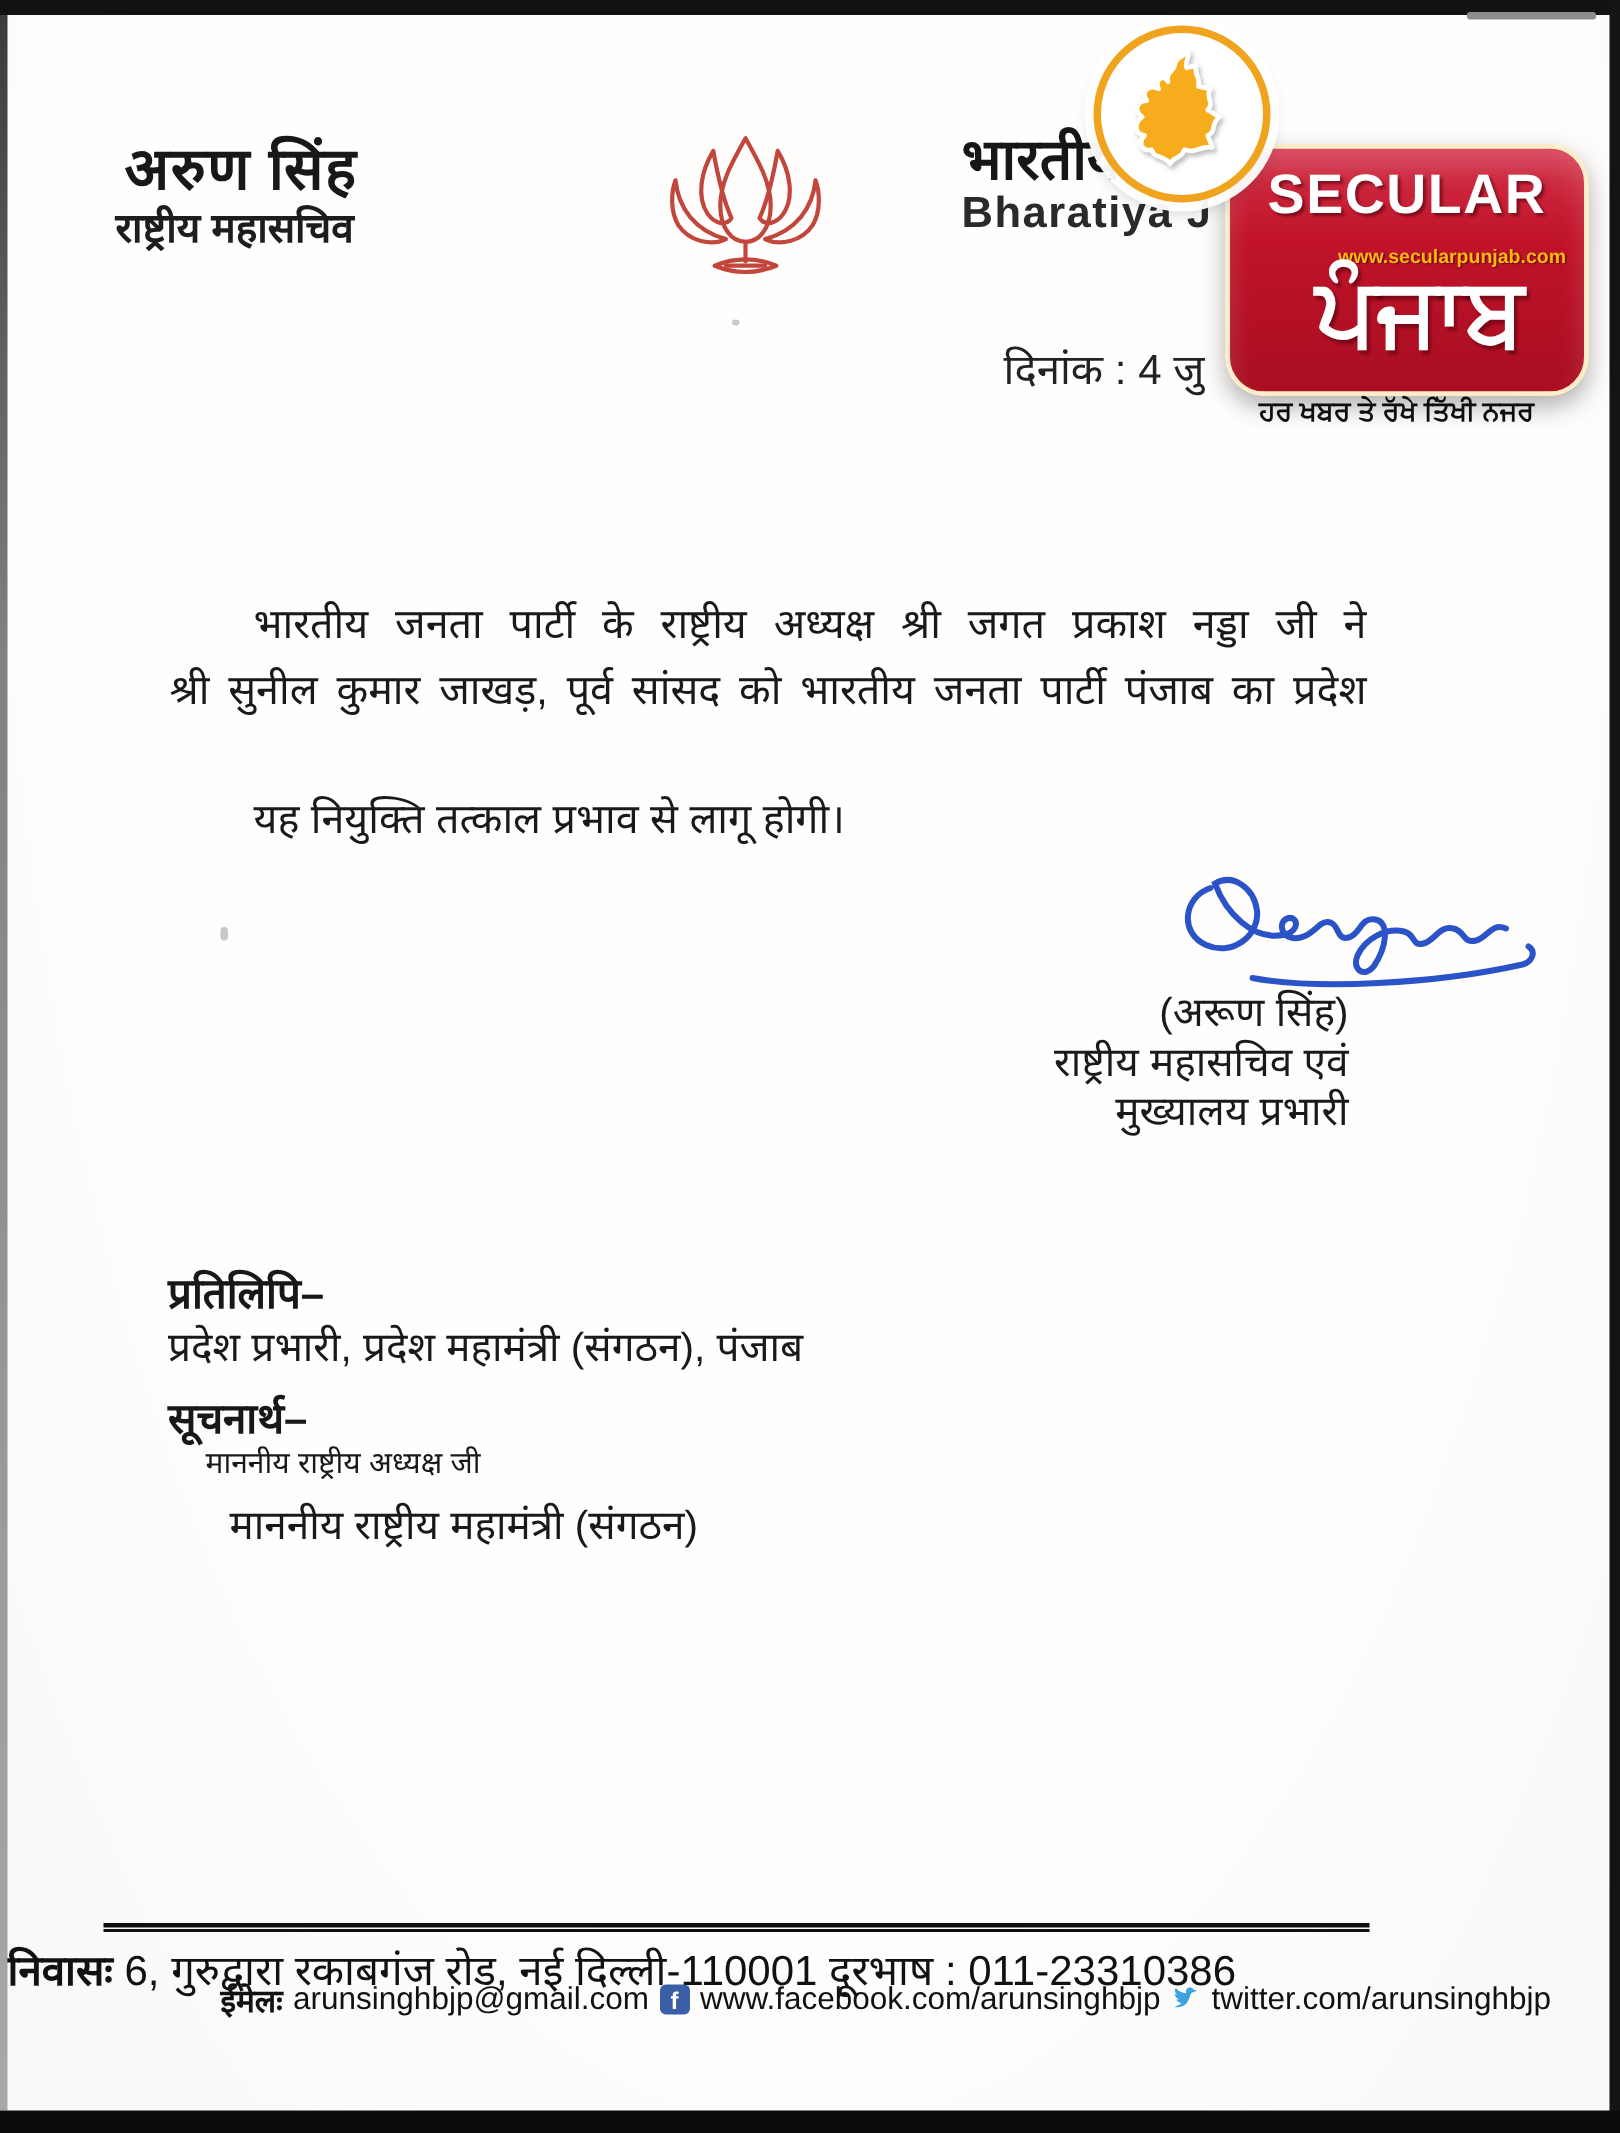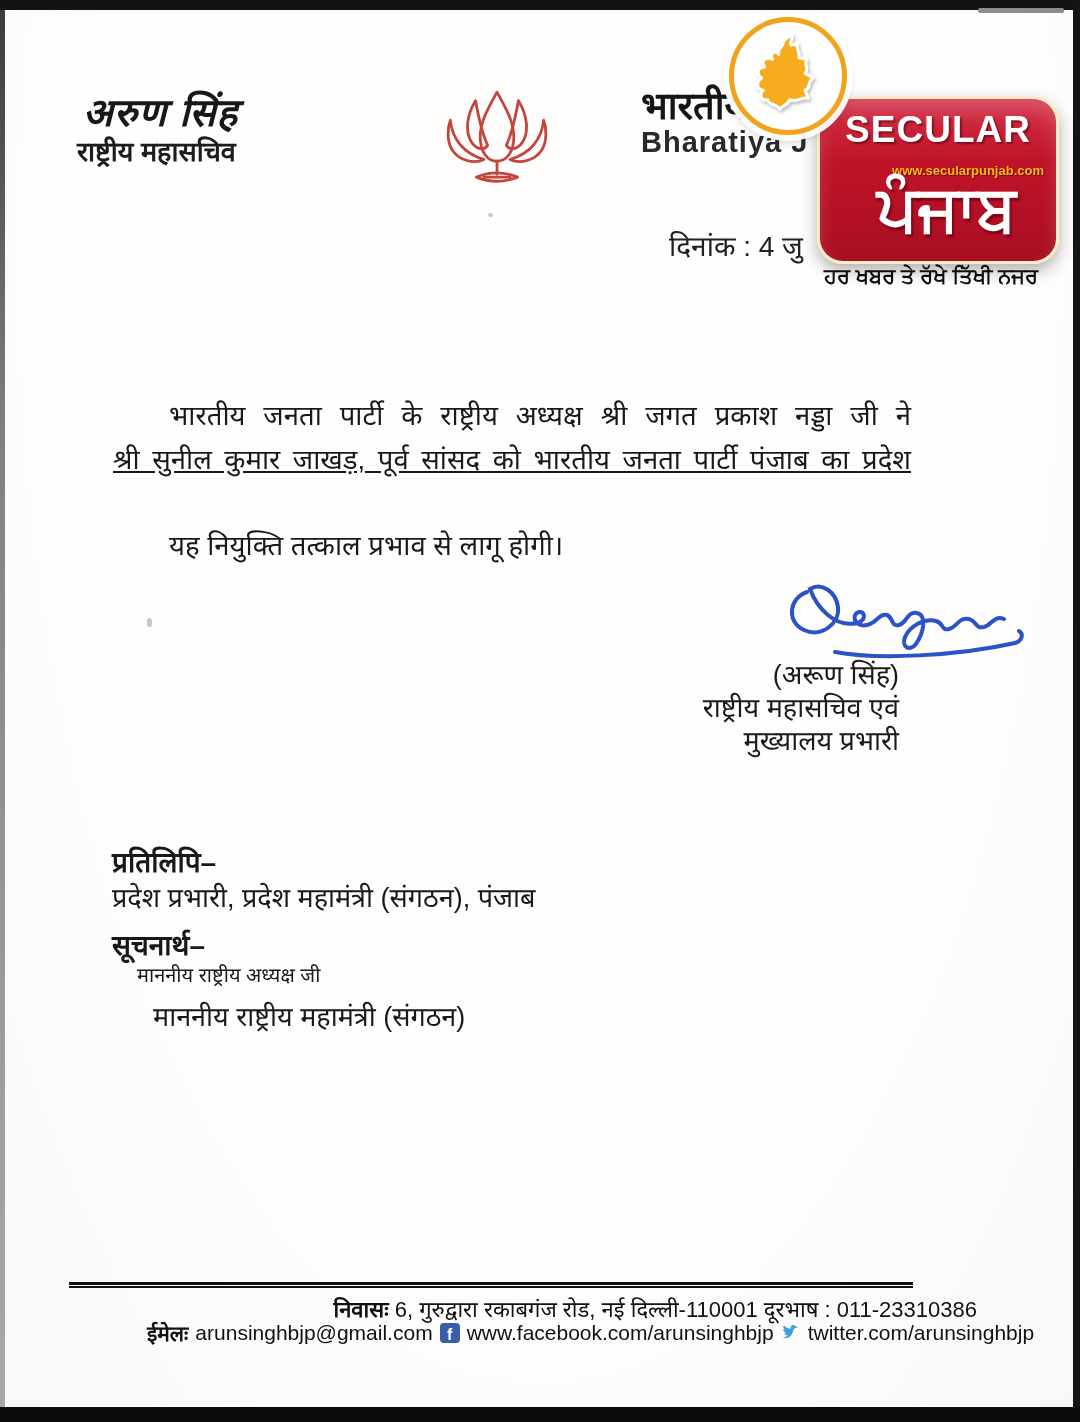--- a/index.html
+++ b/index.html
@@ -11,21 +11,21 @@
   .bar-right{position:absolute;left:1073px;top:0;width:7px;height:1422px;background:#141414;}
   .bar-bottom{position:absolute;left:0;top:1407px;width:1080px;height:15px;background:#0c0c0c;}
   .edge-left{position:absolute;left:0;top:10px;width:5px;height:1397px;
              background:linear-gradient(#1a1a1a,#6b6b6b 30%,#8a8a8a 70%,#9a9a9a);opacity:.85;}
   .doc{position:absolute;left:5px;top:10px;width:1068px;height:1397px;
        background:radial-gradient(ellipse at 50% 18%, #fffefd 60%, #faf8f6 100%);}
   
   .artifact{position:absolute;background:#9a9a9a;border-radius:50%;opacity:.55;}
 
   
-  .officer-name{position:absolute;left:78px;top:74px;font-size:39px;font-weight:bold;letter-spacing:1px;color:#181818;font-style:italic;}
+  .officer-name{position:absolute;left:78px;top:74px;font-size:39px;font-weight:bold;letter-spacing:1px;color:#181818;}
   .officer-title{position:absolute;left:72px;top:122px;font-size:27px;font-weight:bold;color:#1d1d1d;}
   .lotus{position:absolute;left:436px;top:72px;width:112px;height:110px;}
   .party-hi{position:absolute;left:636px;top:68px;font-size:38px;font-weight:bold;color:#161616;white-space:nowrap;}
   .party-en{position:absolute;left:636px;top:116px;font-size:29px;font-weight:bold;color:#2a2a2a;letter-spacing:1px;white-space:nowrap;}
   .dateline{position:absolute;left:664px;top:216px;font-size:28px;color:#222;white-space:nowrap;}
 
   
   .sp-circle{position:absolute;left:729px;top:17px;width:108px;height:108px;border-radius:50%;
              background:#fff;border:5px solid #f0a41e;z-index:31;
              box-shadow:0 0 0 6px rgba(255,255,255,.95),0 5px 12px rgba(0,0,0,.25);
@@ -34,47 +34,47 @@
           background:linear-gradient(180deg,#d33249 0%,#c01329 38%,#a90e22 100%);
           border:3px solid #fcecc8;
           box-shadow:0 7px 16px rgba(0,0,0,.3), inset 0 12px 18px rgba(255,255,255,.16);}
   .sp-secular{position:absolute;left:0;right:0;top:10px;text-align:center;font-size:37px;font-weight:bold;
               color:#ffffff;letter-spacing:1px;text-shadow:2px 2px 2px rgba(70,0,10,.55);}
   .sp-url{position:absolute;right:12px;top:64px;font-size:13px;font-weight:bold;color:#ffb713;
           text-shadow:1px 1px 1px rgba(0,0,0,.45);}
   .sp-punjabi{position:absolute;left:0;right:0;top:72px;text-align:center;font-size:63px;font-weight:bold;
               color:#ffffff;line-height:1.2;text-shadow:2px 3px 2px rgba(70,0,10,.5);padding-left:17px;}
   .sp-tagline{position:absolute;left:810px;top:264px;width:242px;z-index:30;text-align:center;
-              font-size:21px;font-weight:bold;color:#0e0e0e;white-space:nowrap;}
+              font-size:18px;font-weight:bold;color:#0e0e0e;white-space:nowrap;}
 
   
   .subject{position:absolute;left:108px;top:333px;width:800px;text-align:center;font-size:29px;font-weight:600;color:#171717;}
   .pline{position:absolute;left:108px;width:798px;font-size:27.5px;color:#191919;white-space:nowrap;}
   .pjust{white-space:normal;text-align:justify;text-align-last:justify;}
   .p1l1{top:386px;padding-left:56px;width:742px;}
-  .p1l2{top:430px;text-decoration:underline;}
+  .p1l2{top:430px;}
   .p1l3{top:474px;}
   .para2{position:absolute;left:164px;top:516px;font-size:27.5px;color:#191919;}
 
   .sig-svg{position:absolute;left:772px;top:560px;width:256px;height:100px;}
   .sig-name{position:absolute;right:174px;top:645px;font-size:27px;color:#1a1a1a;text-align:right;}
   .sig-t1{position:absolute;right:174px;top:678px;font-size:27px;color:#1a1a1a;text-align:right;}
   .sig-t2{position:absolute;right:174px;top:711px;font-size:27px;color:#1a1a1a;text-align:right;}
 
   .copy-heading{position:absolute;left:107px;top:832px;font-size:28px;font-weight:600;color:#181818;}
   .copy-line{position:absolute;left:107px;top:868px;font-size:27px;color:#191919;}
   .info-heading{position:absolute;left:107px;top:915px;font-size:28px;font-weight:600;color:#181818;}
   .info-l1{position:absolute;left:132px;top:951px;font-size:20px;color:#191919;}
   .info-l2{position:absolute;left:148px;top:987px;font-size:27px;color:#191919;}
 
   
   .f1{position:absolute;left:0;top:1242px;width:972px;text-align:center;font-size:22px;color:#111;}
   .f-rule{position:absolute;left:64px;top:1272px;width:844px;height:6px;
           border-top:3px solid #101010;border-bottom:2px solid #101010;box-sizing:border-box;}
-  .f2{position:absolute;left:0;top:1283px;width:972px;text-align:right;font-size:22px;color:#111;}
+  .f2{position:absolute;left:0;top:1283px;width:972px;text-align:left;font-size:28px;color:#111;}
   .f3{position:absolute;left:142px;top:1309px;font-size:21px;color:#111;display:flex;align-items:center;gap:7px;white-space:nowrap;}
   .flabel{font-weight:bold;}
   .fb-icon{display:inline-flex;width:20px;height:20px;background:#3b5ea8;border-radius:4px;
            color:#fff;font-weight:bold;font-size:16px;align-items:flex-end;justify-content:center;line-height:1;}
   .fb-icon::after{content:"f";}
   .tw-icon{display:inline-flex;width:20px;height:20px;}
 </style>
 </head>
 <body>
 

